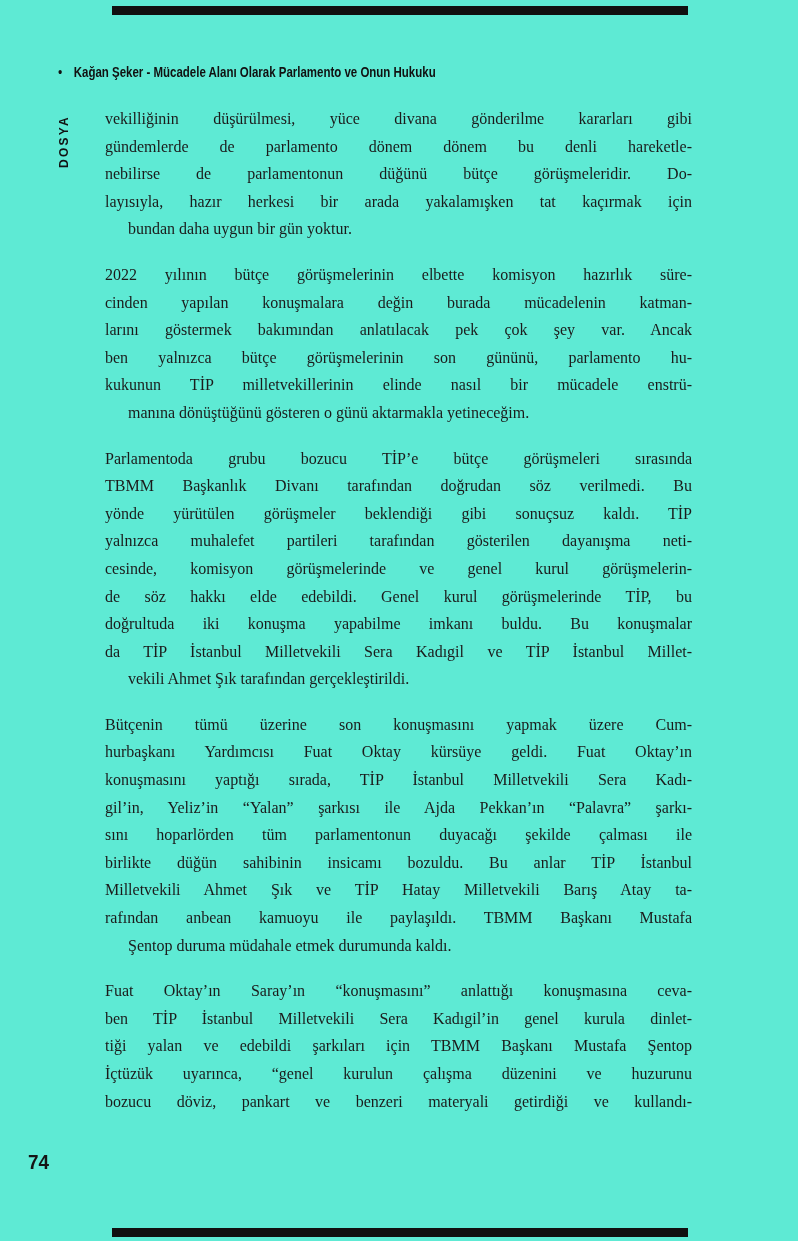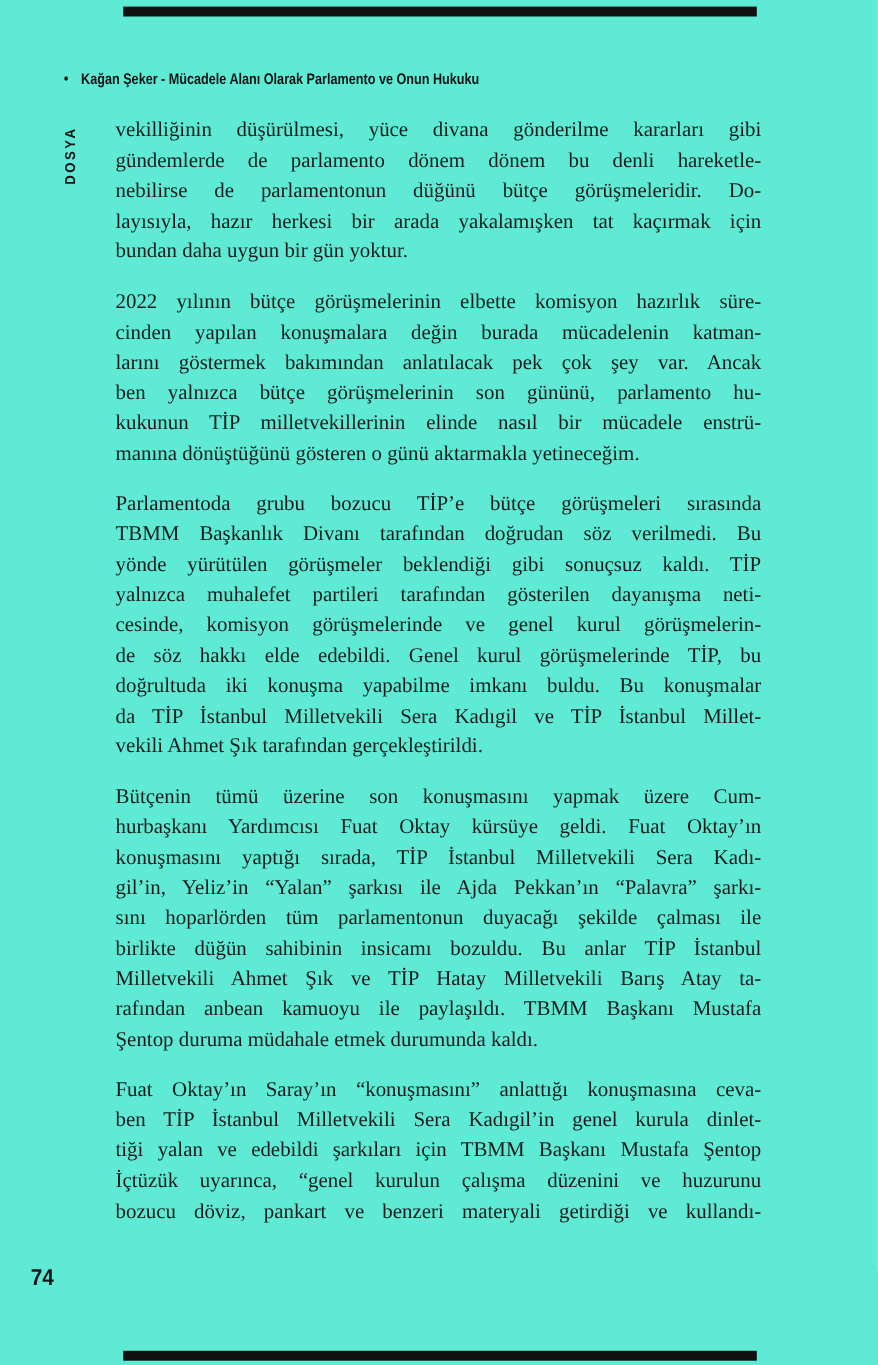--- a/index.html
+++ b/index.html
@@ -48,29 +48,30 @@
     letter-spacing:2.5px;
     color:#111;
     white-space:nowrap;
   }
   .content{
     position:absolute;
     left:105px;top:105px;width:587px;
   }
   .para{
     margin:0 0 18px 0;
-    font-size:19px;
+    font-size:16px;
     line-height:27.6px;
   }
   .line{
     text-align:justify;
     text-align-last:justify;
   }
   .line.last{
     text-align-last:left;
+    margin-left:23px;
   }
   .page-number{
     position:absolute;
     left:28px;top:1150px;
     font-family:"Liberation Sans", sans-serif;
     font-weight:700;
     font-size:21px;
     color:#151515;
     transform:scaleX(0.9);
     transform-origin:left center;

